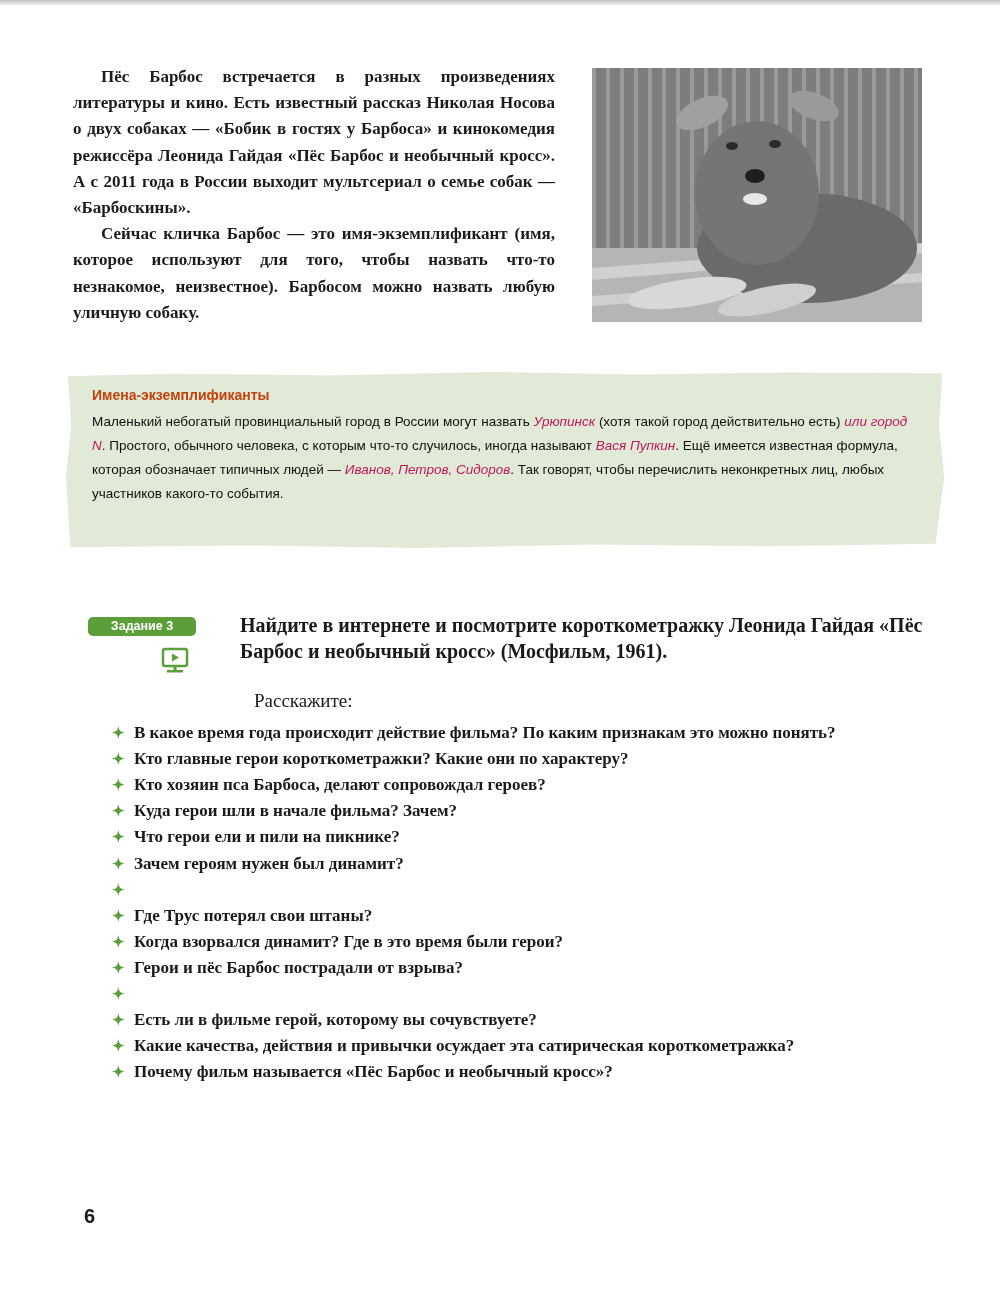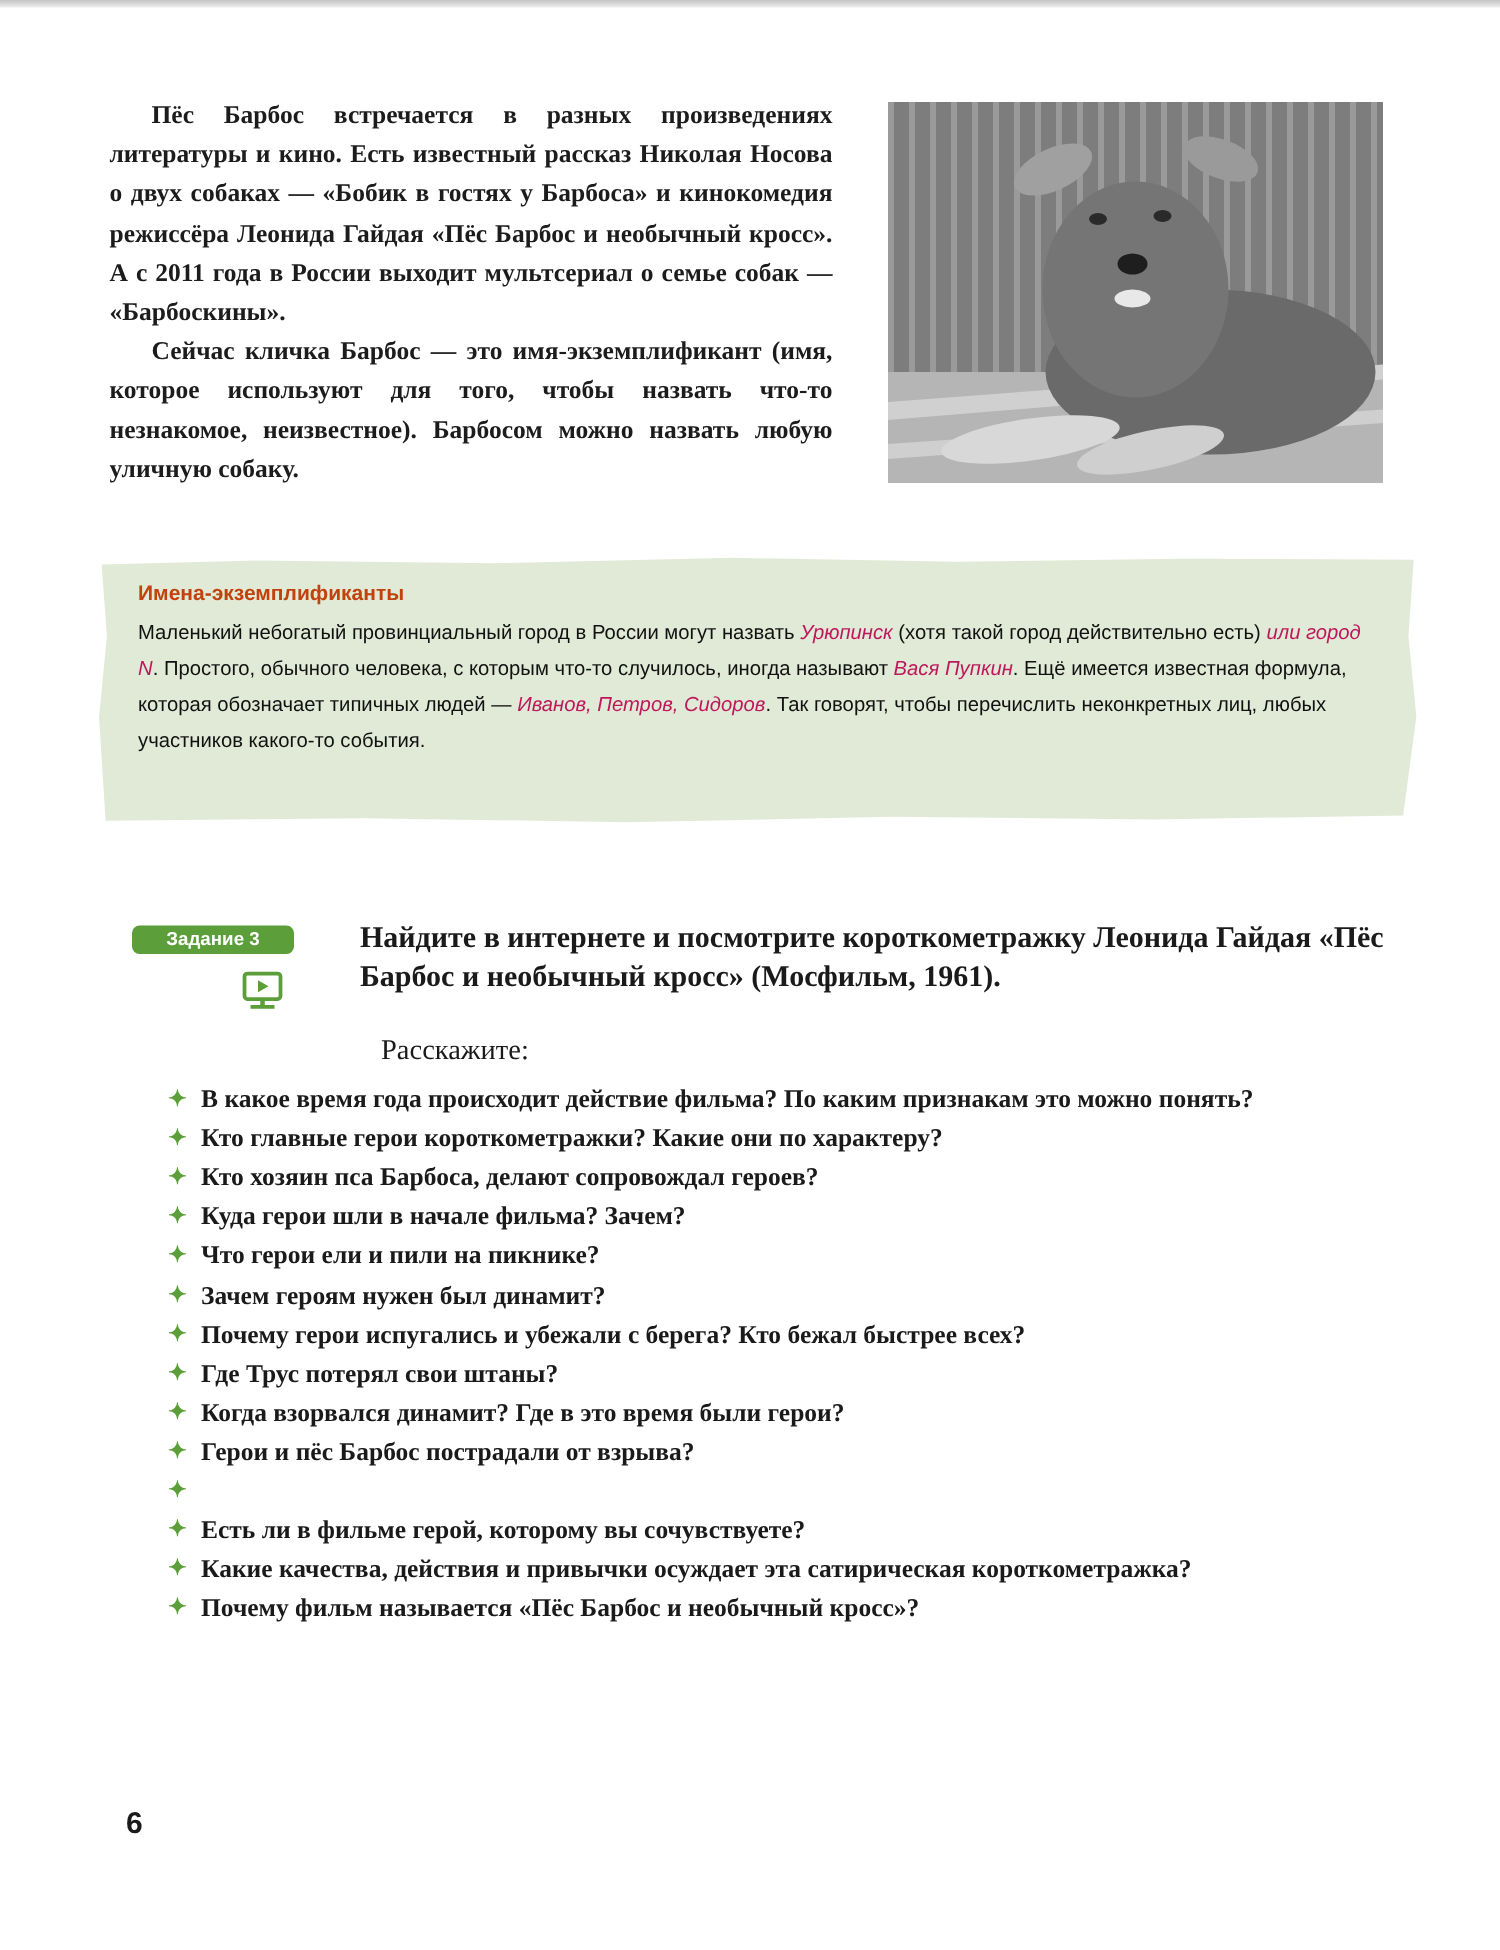--- a/index.html
+++ b/index.html
@@ -139,21 +139,20 @@
   <li>
       <span class="bullet">✦</span>
       <span>Что герои ели и пили на пикнике?</span>
     </li>
   <li>
       <span class="bullet">✦</span>
       <span>Зачем героям нужен был динамит?</span>
     </li>
   <li>
       <span class="bullet">✦</span>
-      <span>Почему герои испугались и убежали с берега? Кто бежал быстрее всех?</span>
     </li>
   <li>
       <span class="bullet">✦</span>
       <span>Где Трус потерял свои штаны?</span>
     </li>
   <li>
       <span class="bullet">✦</span>
       <span>Когда взорвался динамит? Где в это время были герои?</span>
     </li>
   <li>

